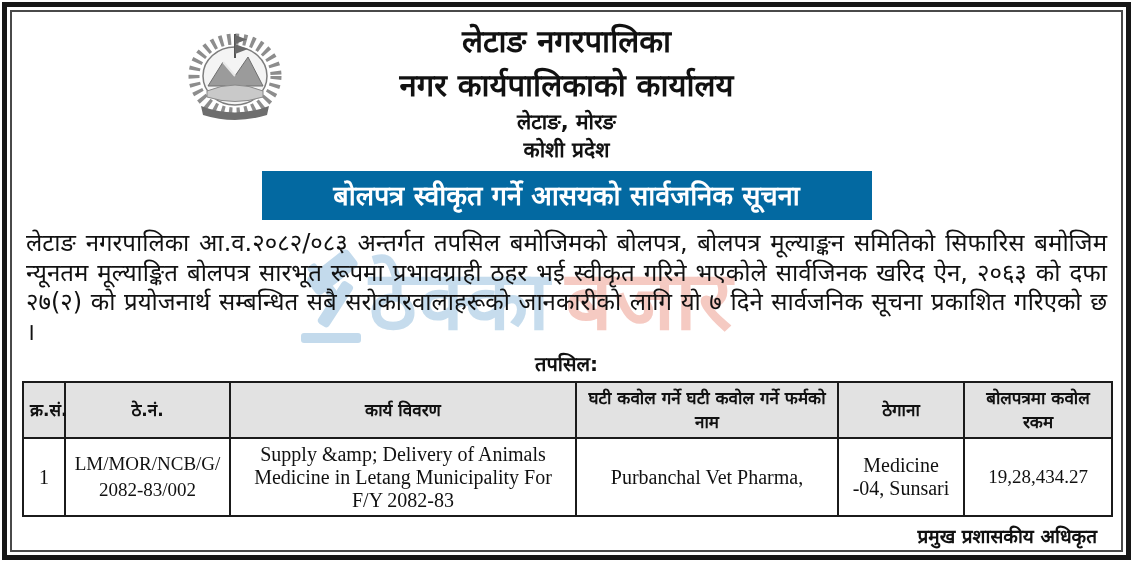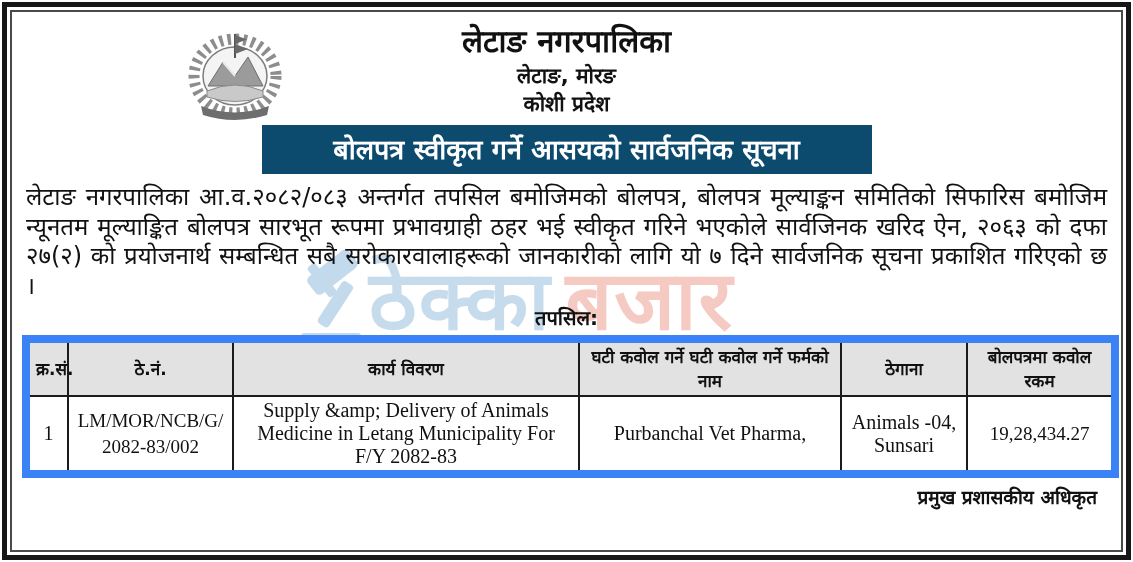--- a/index.html
+++ b/index.html
@@ -9,30 +9,30 @@
   .content{position:relative;z-index:2;padding:4px 10px 0 10px;}
 
   
   .emblem{position:absolute;left:170px;top:14px;width:106px;height:96px;z-index:3;}
   .org-name{text-align:center;font-size:31px;font-weight:bold;line-height:42px;margin-top:4px;}
   .office-name{text-align:center;font-size:31px;font-weight:bold;line-height:46px;}
   .addr{text-align:center;font-size:21px;font-weight:bold;line-height:28px;}
   .province{text-align:center;font-size:21px;font-weight:bold;line-height:28px;}
 
   .banner-wrap{text-align:center;margin-top:7px;}
-  .banner{display:inline-block;background:#0c4a6e;color:#fff;font-size:27px;font-weight:bold;padding:5px 40px 7px 40px;min-width:530px;}
+  .banner{display:inline-block;background:#0369a1;color:#fff;font-size:27px;font-weight:bold;padding:5px 40px 7px 40px;min-width:530px;}
 
   .pub-date{text-align:center;font-size:19px;font-weight:bold;margin-top:7px;}
 
   .body-par{font-size:24px;line-height:29.5px;text-align:justify;margin-top:9px;padding:0 4px;}
 
   .caption{text-align:center;font-size:20px;font-weight:bold;margin:3px 0 4px 0;}
 
   
-  table{border-collapse:collapse;table-layout:fixed;width:1089px;margin:0 auto;border:8px solid #3b82f6;}
+  table{border-collapse:collapse;table-layout:fixed;width:1089px;margin:0 auto;border:2px solid #3b82f6;}
   th,td{border:2px solid #1b1b1b;padding:2px 6px;vertical-align:middle;text-align:center;box-sizing:border-box;}
   th{background:#e2e2e2;font-size:17px;font-weight:bold;height:56px;line-height:24px;}
   td{height:78px;font-family:"Liberation Serif","DejaVu Serif",serif;font-size:20px;}
   td.contract{word-break:break-all;font-size:19px;line-height:26px;margin-top:24px;}
   td.amount{font-size:19px;}
 
   .signature{text-align:right;font-size:19px;font-weight:bold;padding:6px 14px 0 0;}
 
   
   .watermark{position:absolute;left:283px;top:229px;z-index:1;display:flex;align-items:center;pointer-events:none;}
@@ -71,20 +71,21 @@
         <path d="M25 65 Q53 53 81 65 L81 71 Q53 80 25 71 Z" fill="#c9c9c9" stroke="#8a8a8a" stroke-width="1"></path>
         <line x1="53" y1="8" x2="53" y2="32" stroke="#555" stroke-width="2"></line>
         <path d="M53 9 L65 13.5 L53 18 Z" fill="#6a6a6a"></path>
         <path d="M53 18 L66 23 L53 28 Z" fill="#6a6a6a"></path>
         <path d="M19 80 Q53 93 87 80 L85 89 Q53 99 21 89 Z" fill="#6e6e6e"></path>
       </svg>
     </div>
 
     <div class="content">
       <div class="org-name">लेटाङ नगरपालिका</div>
+      <div class="office-name">नगर कार्यपालिकाको कार्यालय</div>
       <div class="addr">लेटाङ, मोरङ</div>
       <div class="province">कोशी प्रदेश</div>
 
       <div class="banner-wrap">
         <div class="banner">बोलपत्र स्वीकृत गर्ने आसयको सार्वजनिक सूचना</div>
       </div>
 
 
       <div class="body-par">लेटाङ नगरपालिका आ.व.२०८२/०८३ अन्तर्गत तपसिल बमोजिमको बोलपत्र, बोलपत्र मूल्याङ्कन समितिको सिफारिस बमोजिम न्यूनतम मूल्याङ्कित बोलपत्र सारभूत रूपमा प्रभावग्राही ठहर भई स्वीकृत गरिने भएकोले सार्वजिनक खरिद ऐन, २०६३ को दफा २७(२) को प्रयोजनार्थ सम्बन्धित सबै सरोकारवालाहरूको जानकारीको लागि यो ७ दिने सार्वजनिक सूचना प्रकाशित गरिएको छ ।</div>
 
@@ -108,21 +109,21 @@
             <th>ठेगाना</th>
             <th>बोलपत्रमा कवोल रकम</th>
           </tr>
         </thead>
         <tbody>
           <tr>
             <td>1</td>
             <td class="contract">LM/MOR/NCB/G/2082-83/002</td>
             <td>Supply &amp;amp; Delivery of Animals Medicine in Letang Municipality For F/Y 2082-83</td>
             <td>Purbanchal Vet Pharma,</td>
-            <td>Animals -04, Sunsari</td>
+            <td>Medicine -04, Sunsari</td>
             <td class="amount">19,28,434.27</td>
           </tr>
         </tbody>
       </table>
 
       <div class="signature">प्रमुख प्रशासकीय अधिकृत</div>
     </div>
 
   </div>
 </div>

